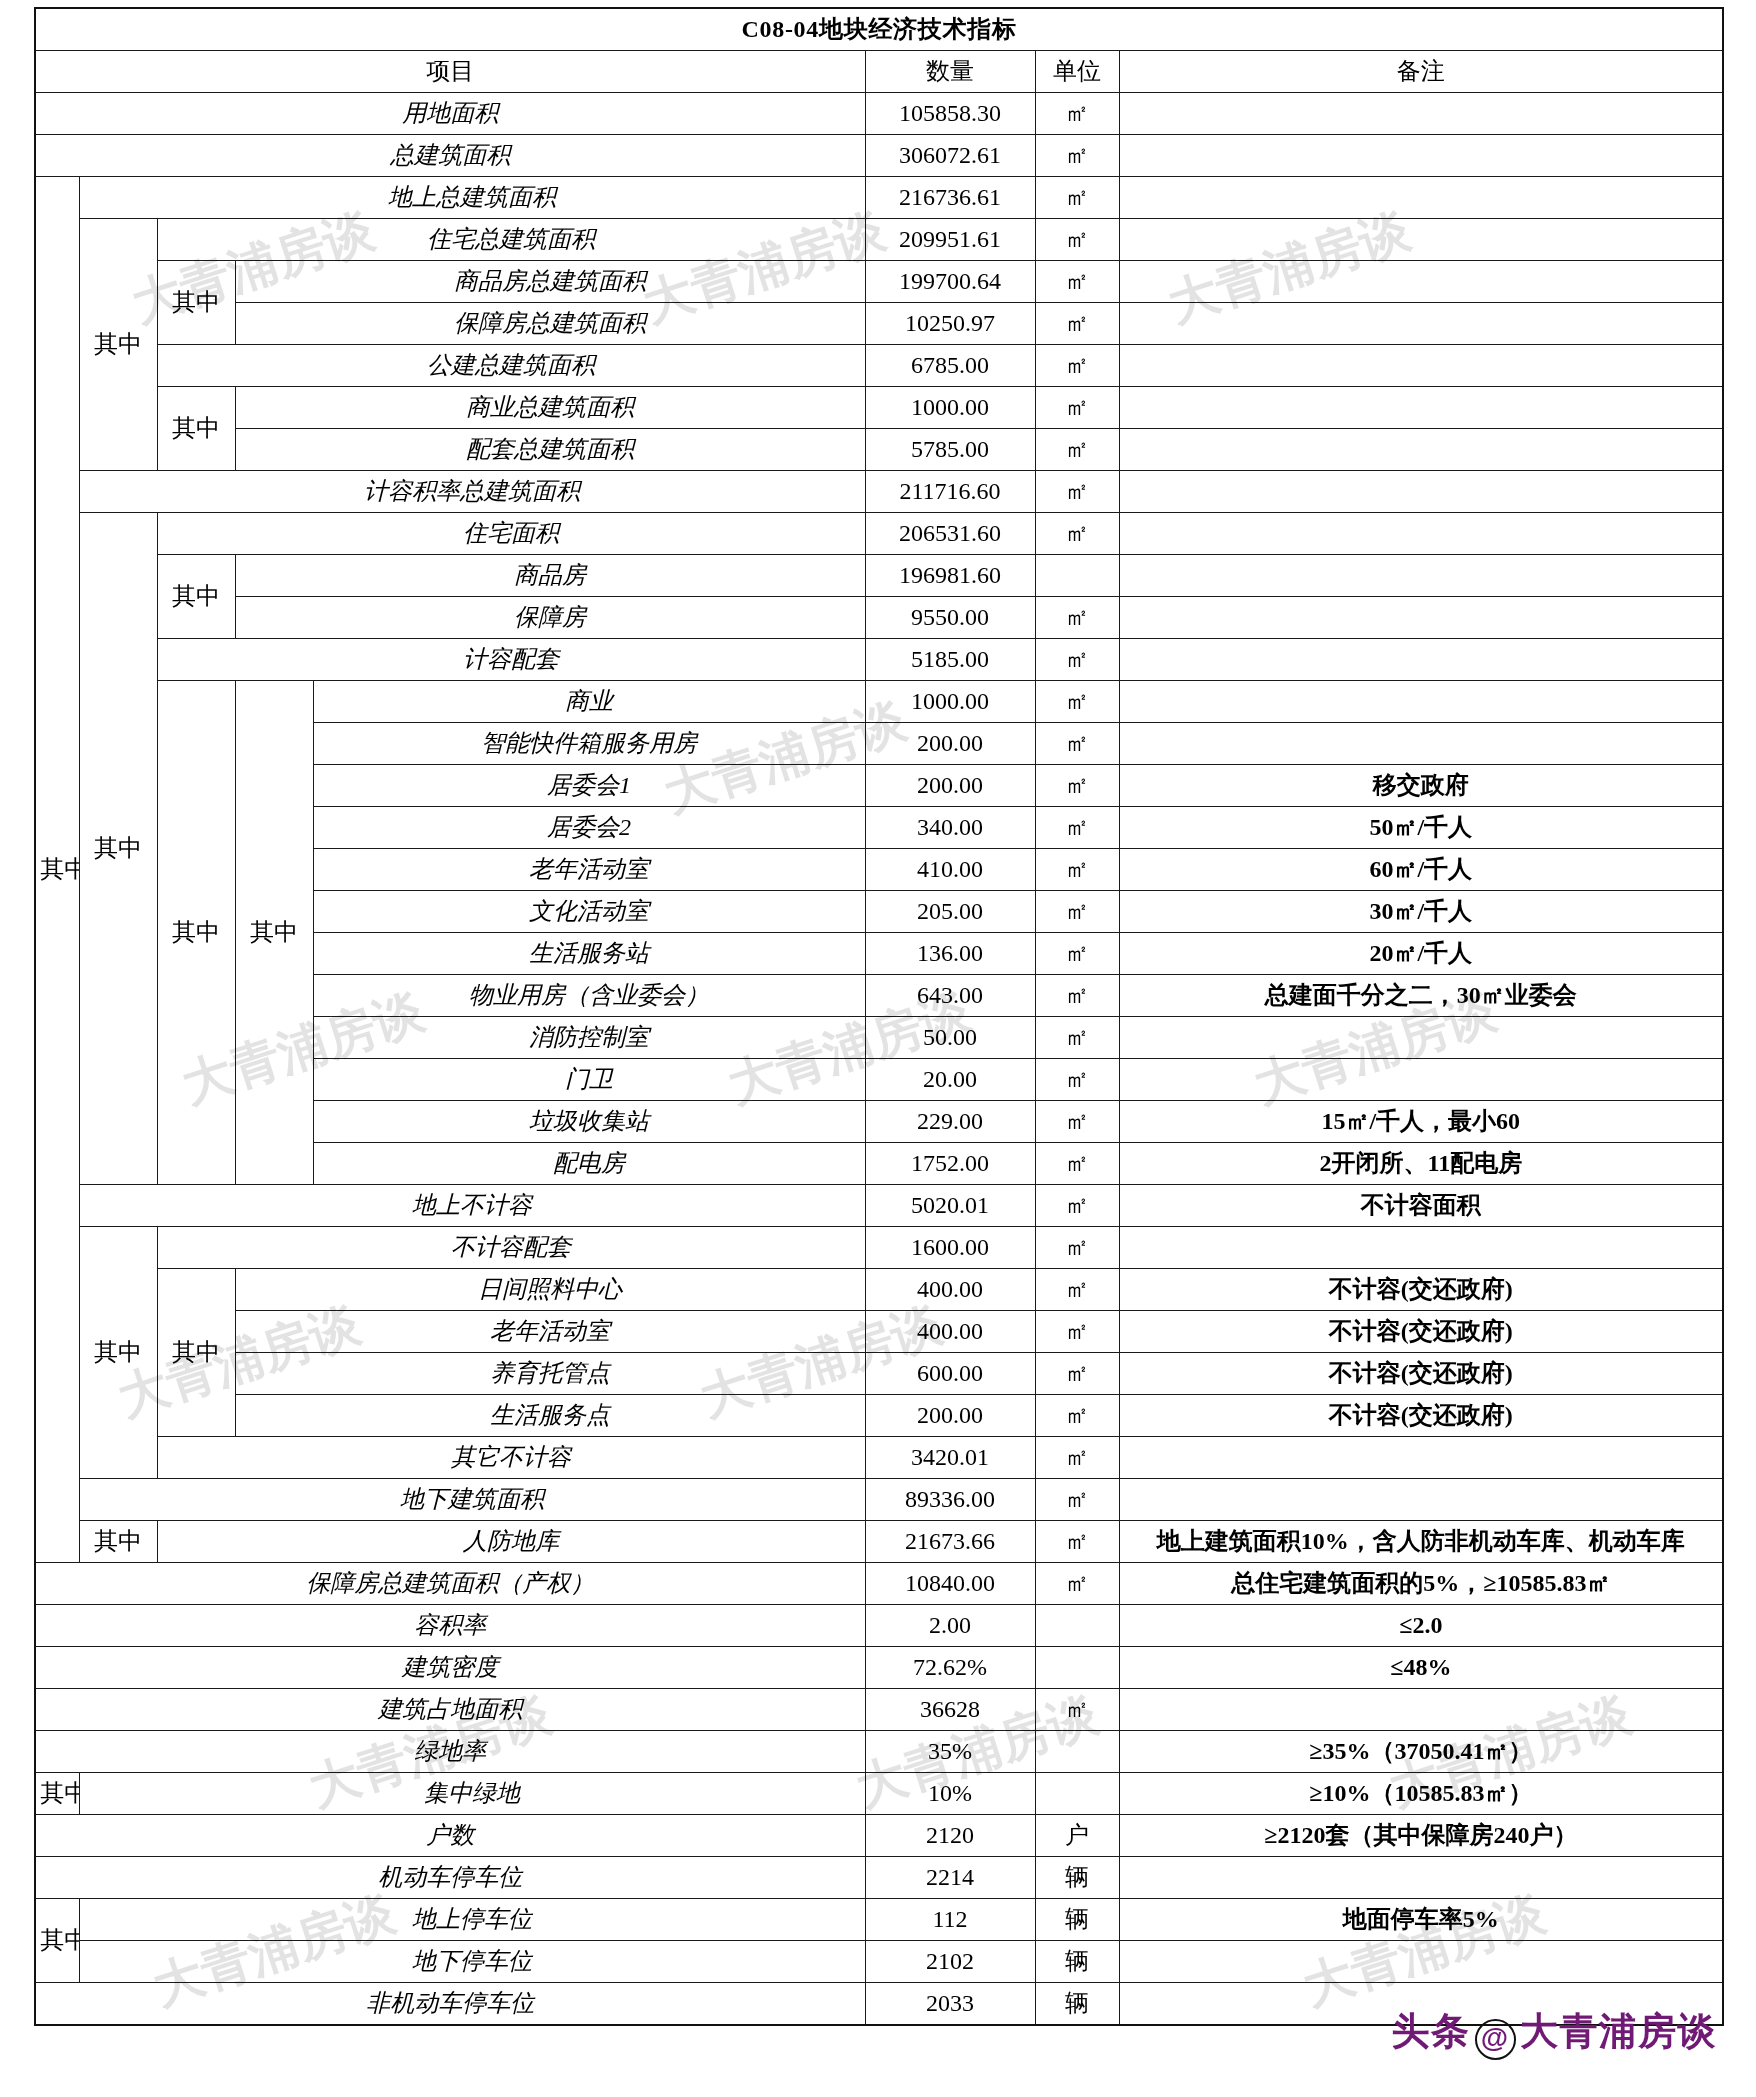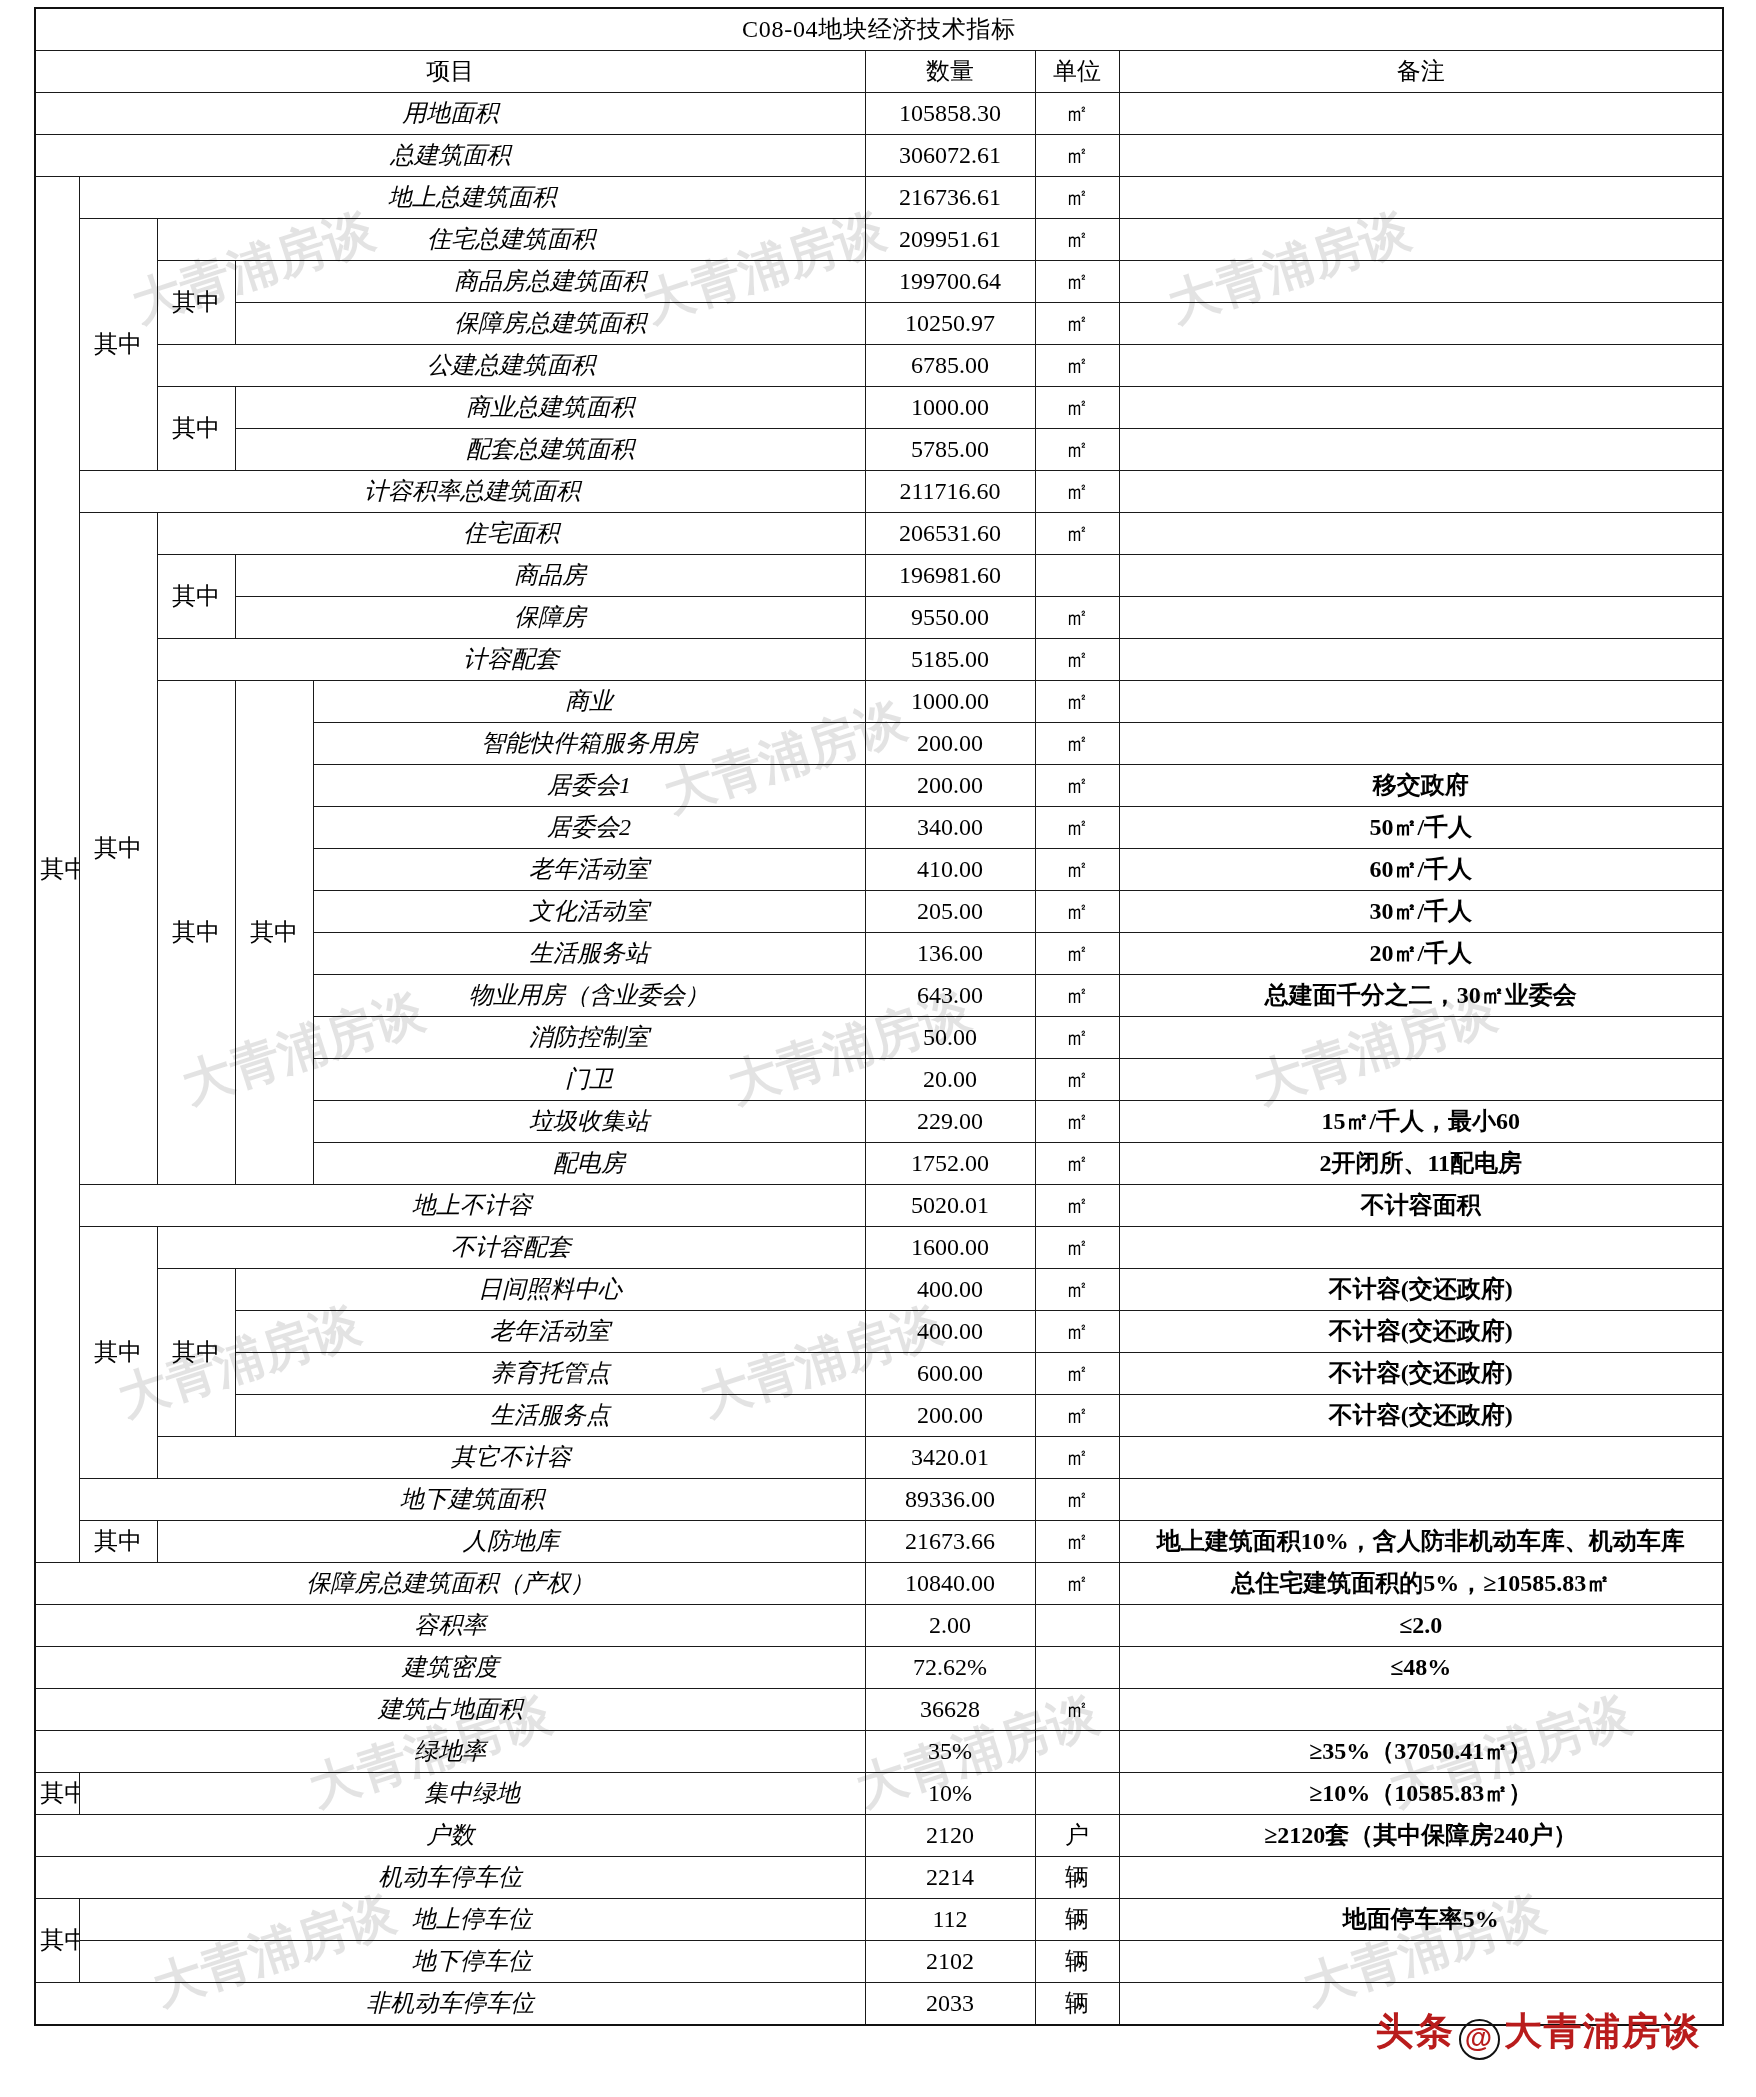--- a/index.html
+++ b/index.html
@@ -32,21 +32,21 @@
     height:41px;
     color:#000;
     font-family:"Liberation Serif","DejaVu Serif",serif;
     white-space:nowrap;
     overflow:hidden;
   }
   
   table.grid{border:2.8px solid #111;}
   td.title{
     font-family:"Liberation Sans","DejaVu Sans",sans-serif;
-    font-weight:normal;
+    font-weight:bold;
     font-size:31px;
     height:55px;
     letter-spacing:0.7px;
   }
   td.hdr{
     font-size:27px;
     height:54px;
   }
   td.item{ text-align:center;font-style:italic; }
   td.qty{ font-size:25.6px; }
@@ -64,26 +64,26 @@
     font-family:"Liberation Sans","DejaVu Sans",sans-serif;
     font-size:50px;
     font-weight:bold;
     transform:rotate(-18deg);
     pointer-events:none;
     white-space:nowrap;
     user-select:none;
   }
   .badge{
     position:absolute;
-    right:56px;
+    right:40px;
     bottom:37px;
     font-family:"Liberation Sans","DejaVu Sans",sans-serif;
     font-size:38px;
     font-weight:bold;
-    color:#b91c1c;
+    color:#701a75;
     letter-spacing:1.4px;
     white-space:nowrap;
   }
   .badge .at{
     display:inline-block;
     border:2.8px solid #111;
     border-radius:50%;
     width:37px;height:37px;
     line-height:33px;
     text-align:center;

